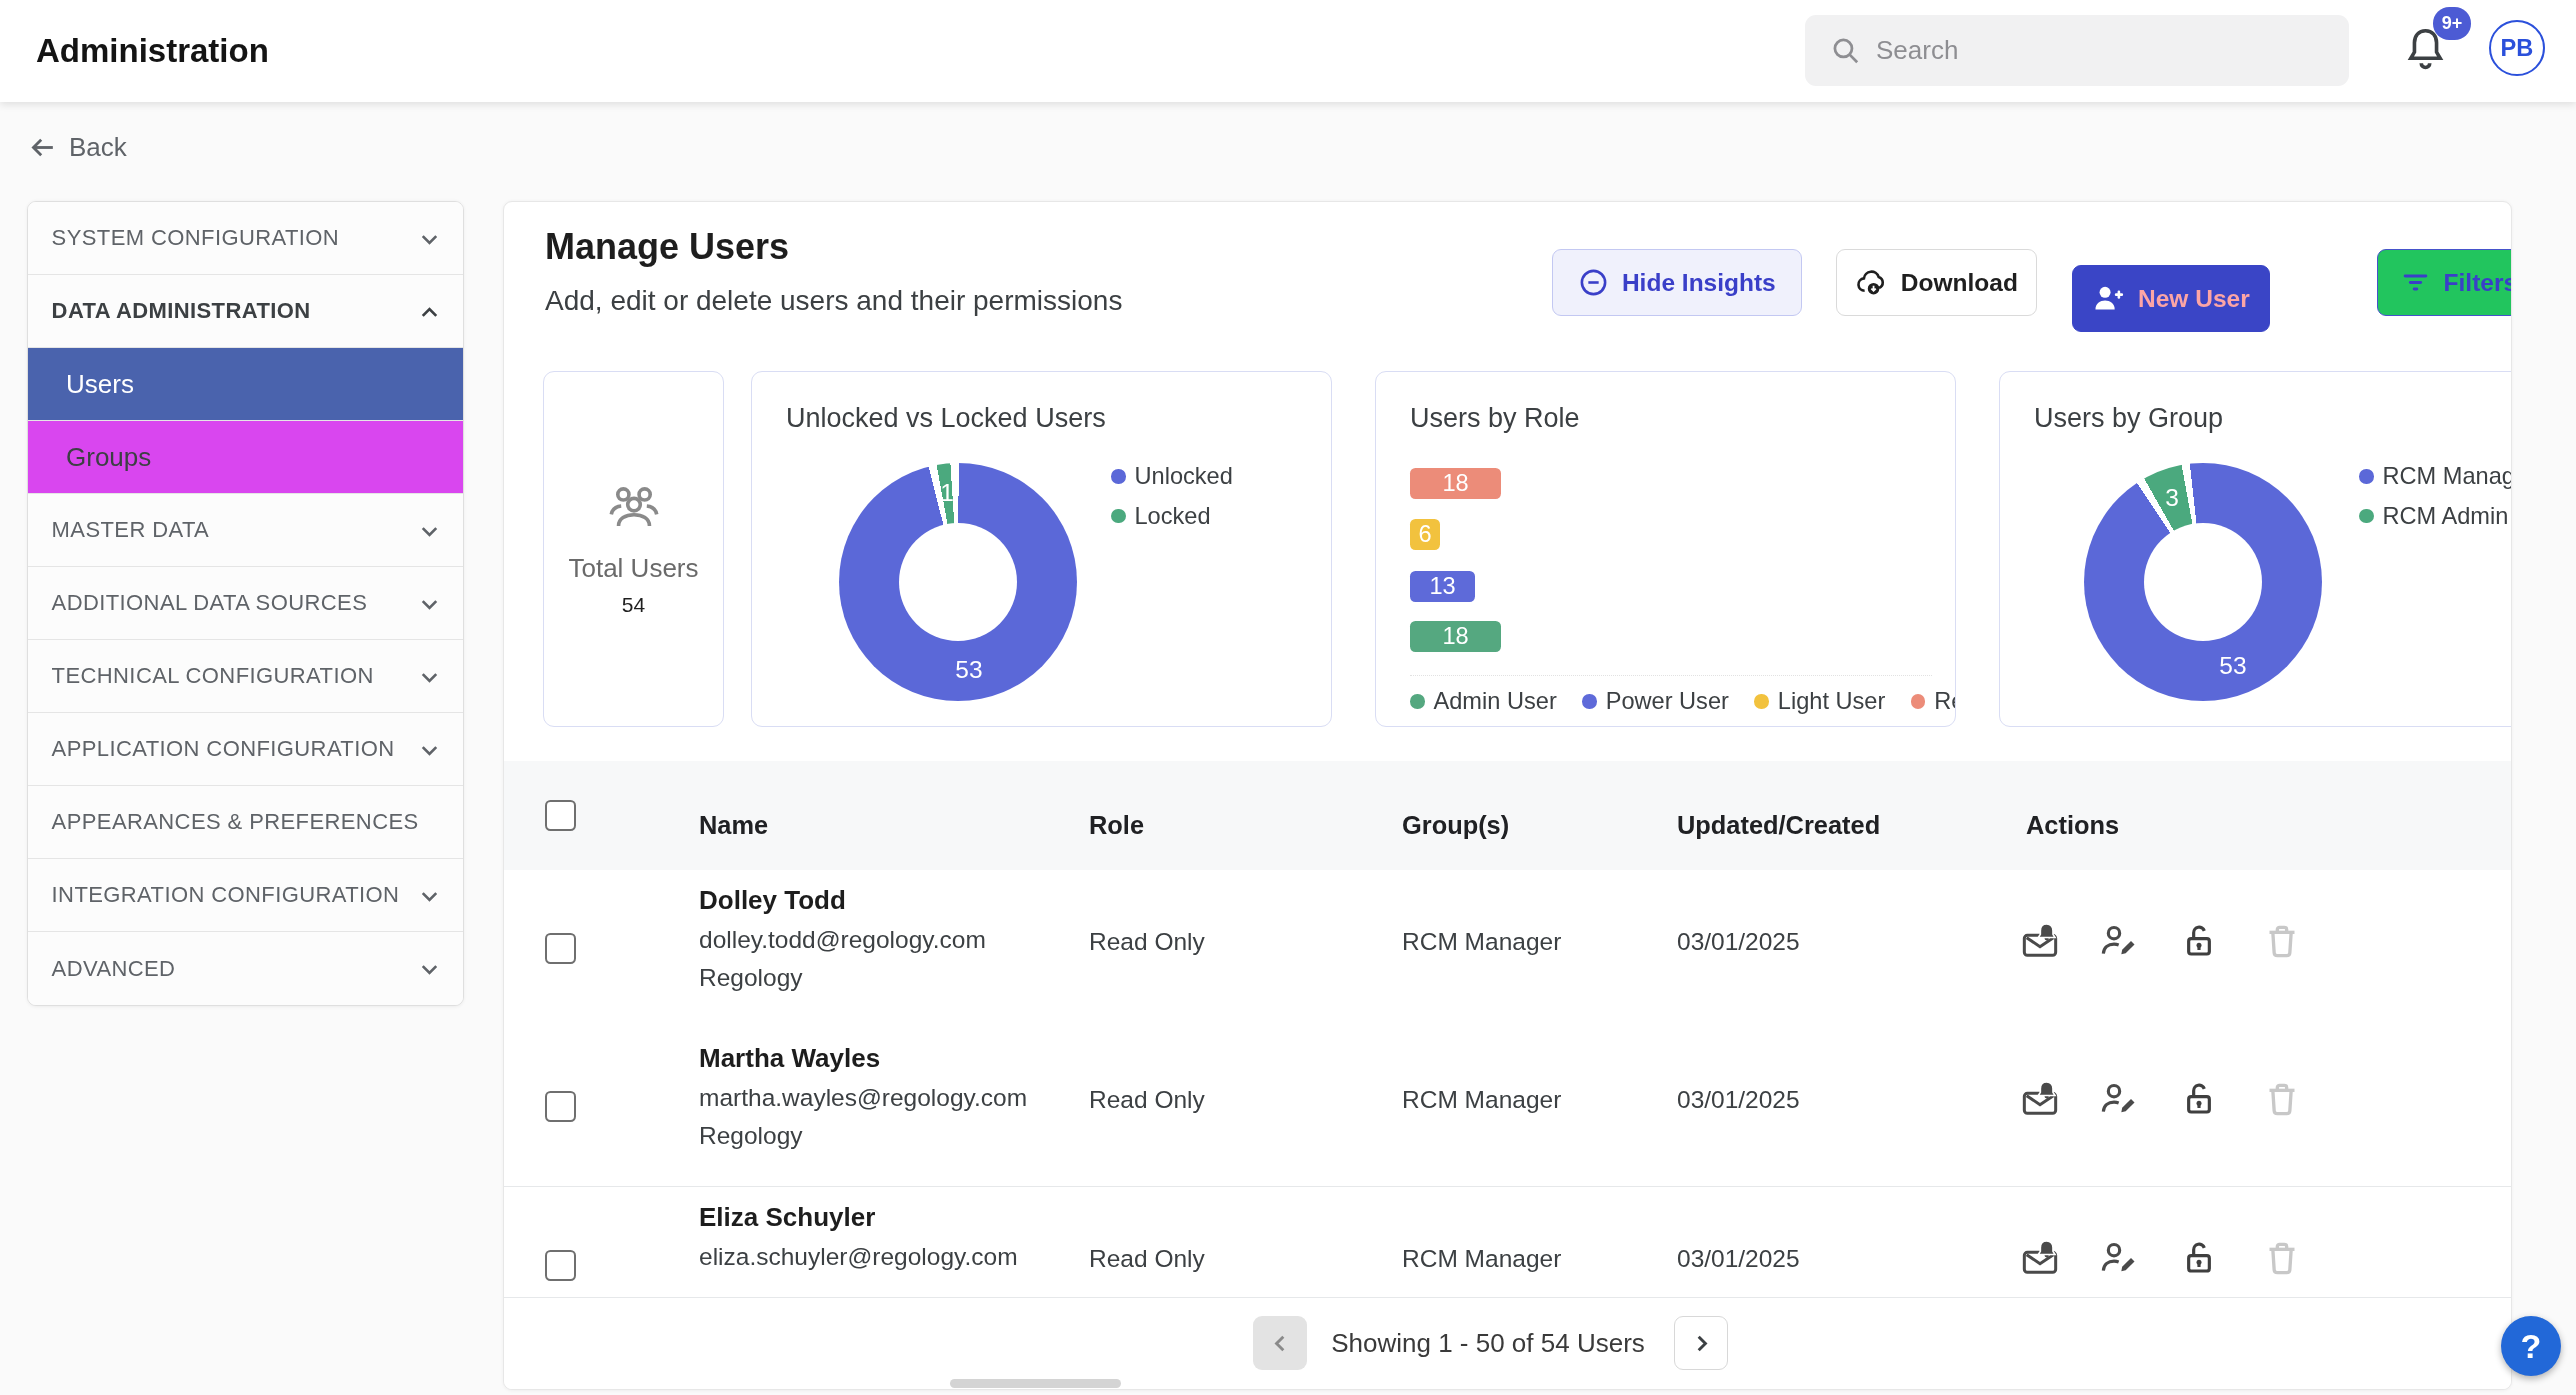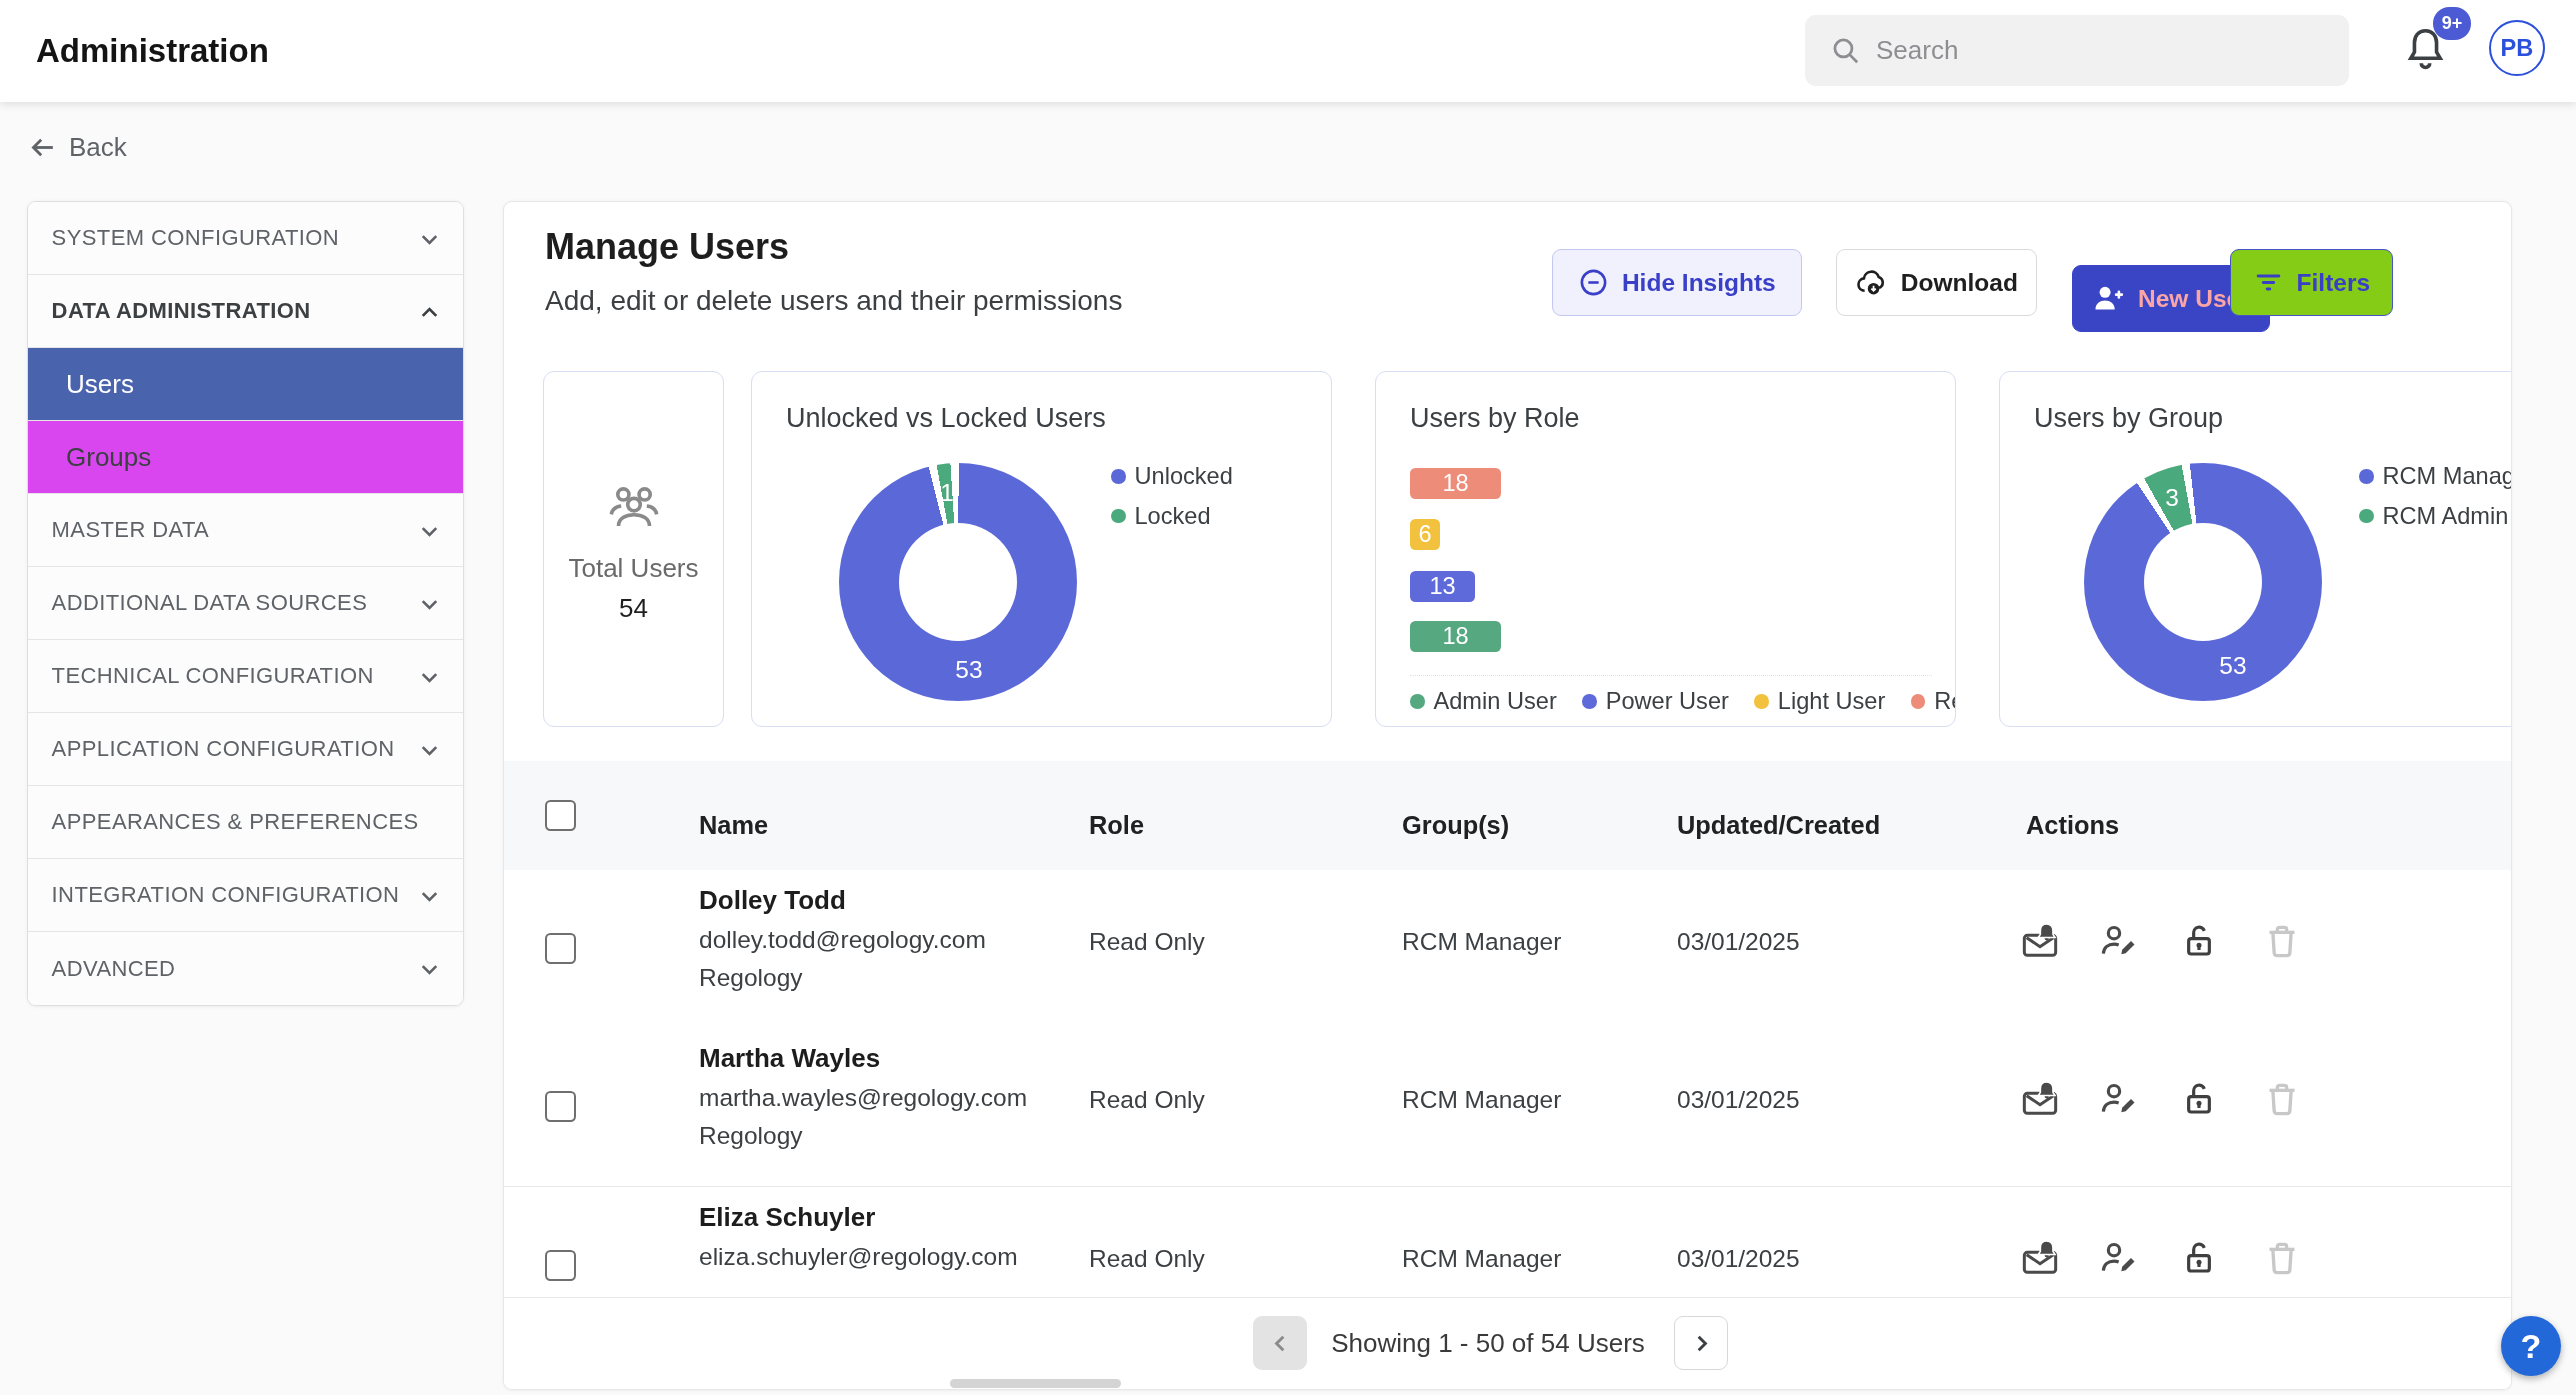--- a/index.html
+++ b/index.html
@@ -36,29 +36,29 @@
 
   
   .panel { left:503px; top:201px; width:2009px; height:1189px; background:#fff; border:0.9px solid #E7E7E7; border-radius:9px; box-shadow:0 0.9px 3.6px rgba(0,0,0,.05); overflow:hidden; z-index:5; }
   .pg-title { left:41px; top:23.6px; font-size:36px; font-weight:700; color:#1E1E1E; }
   .pg-sub { left:41px; top:83px; font-size:28px; color:#3C4043; }
 
   .btn { position:absolute; top:47px; height:67px; border-radius:9px; display:flex; align-items:center; justify-content:center; gap:12.7px; font-size:24.5px; font-weight:600; cursor:pointer; }
   .btn-insights { left:1048px; width:250px; background:#F0F1FC; border:1.8px solid #C3C8F2; color:#3A3FC8; }
   .btn-download { left:1332px; width:201px; background:#fff; border:1.8px solid #DADADA; color:#1F1F1F; }
   .btn-newuser  { left:1568px; width:198px; background:#3A45C6; border:1.8px solid #3A45C6; color:#fca5a5;margin-top:16px; }
-  .btn-filters  { left:1726px; width:163px; background:#84cc16; border:1.8px solid #4653CB; color:#3A3FC8; }
+  .btn-filters  { left:1873px; width:163px; background:#22c55e; border:1.8px solid #4653CB; color:#3A3FC8; }
 
   .card { position:absolute; top:169px; height:356px; background:#fff; border:1.8px solid #D9DDF4; border-radius:11px; overflow:hidden; }
   .card-title { position:absolute; left:34px; top:31px; font-size:27px; color:#3C4043; }
 
   .total-card { left:39px; width:181px; text-align:center; }
   .tc-icon { position:absolute; left:61px; top:107px; width:58px; height:58px; }
   .tc-label { position:absolute; left:0; top:181px; width:100%; font-size:26px; color:#6A6A6A; }
-  .tc-value { position:absolute; left:0; top:221px; width:100%; font-size:26px; color:#1F1F1F; }
+  .tc-value { position:absolute; left:0; top:221px; width:100%; font-size:21px; color:#1F1F1F; }
 
   .donut { position:absolute; width:238px; height:238px; border-radius:50%; }
   .donut .hole { position:absolute; left:60px; top:60px; width:118px; height:118px; background:#fff; border-radius:50%; z-index:1; }
   .slice-label { position:absolute; transform:translate(-50%,-50%); color:#fff; font-size:24.5px; font-weight:500; z-index:2; }
 
   .legend-v { position:absolute; display:flex; flex-direction:column; gap:12.7px; }
   .legend-h { position:absolute; display:flex; gap:25.4px; }
   .leg-item { display:flex; align-items:center; gap:9px; font-size:23.6px; color:#3C4043; white-space:nowrap; }
   .dot { width:14.5px; height:14.5px; border-radius:50%; flex:none; }
 

